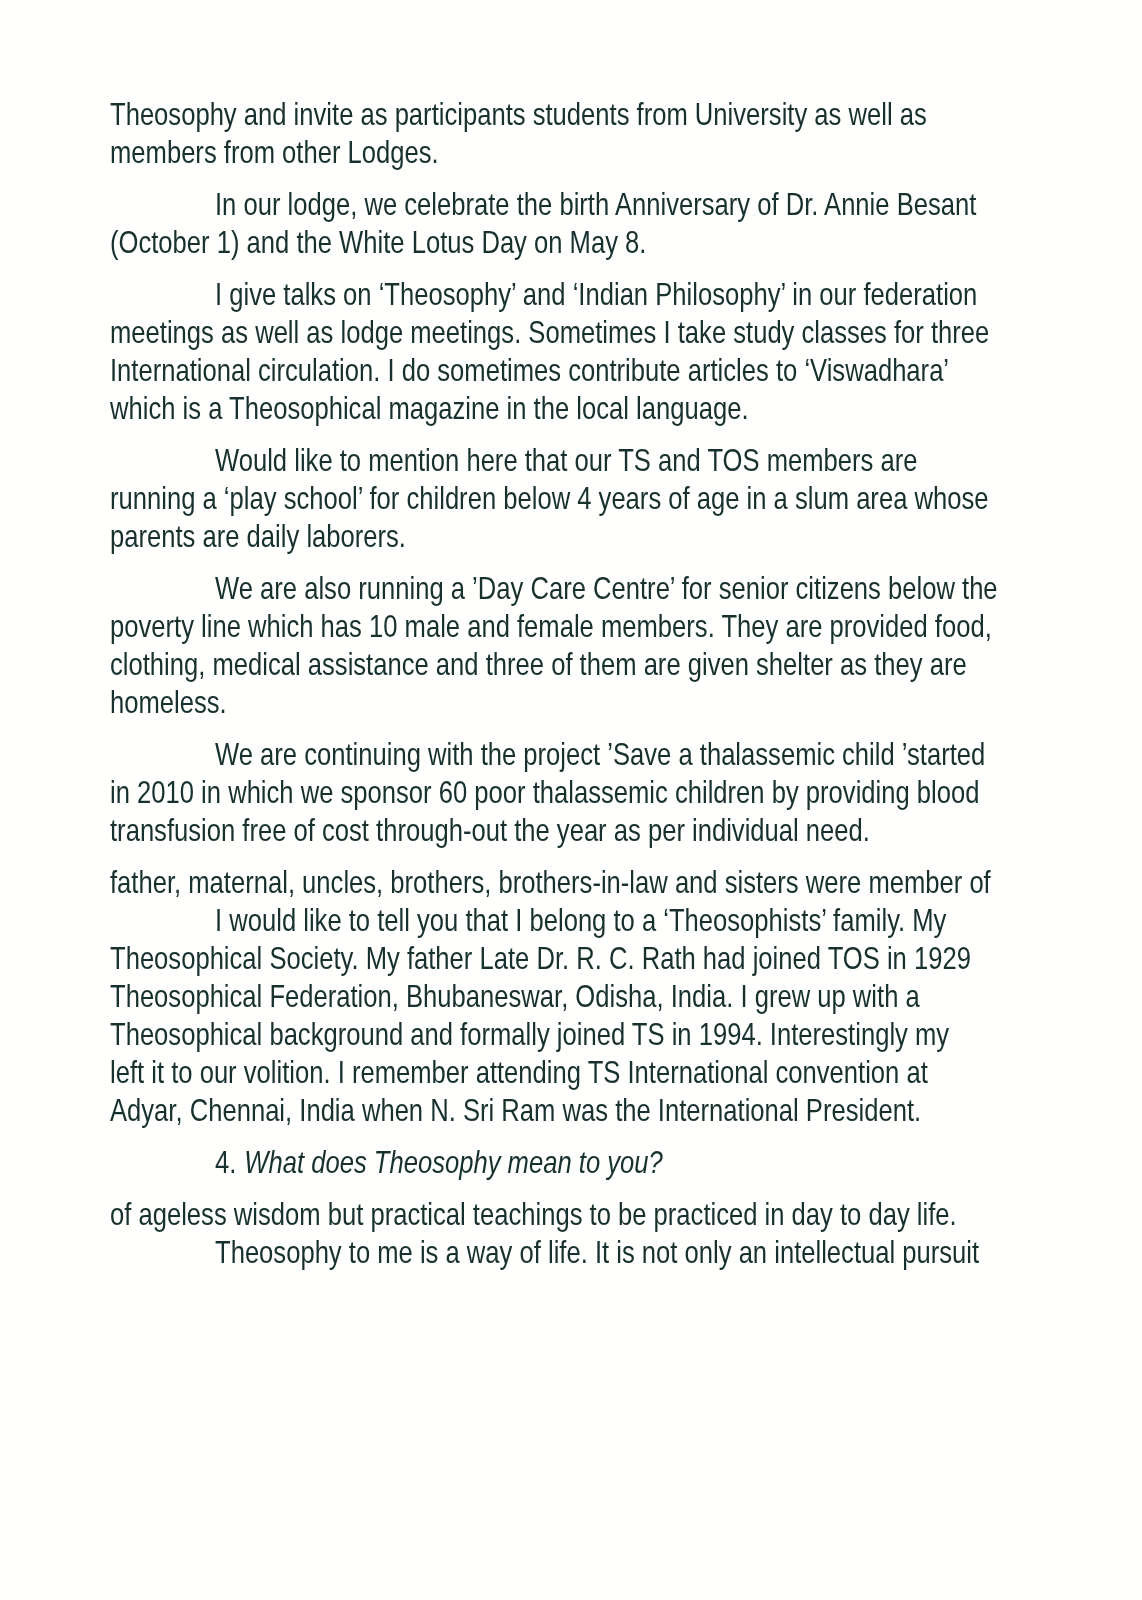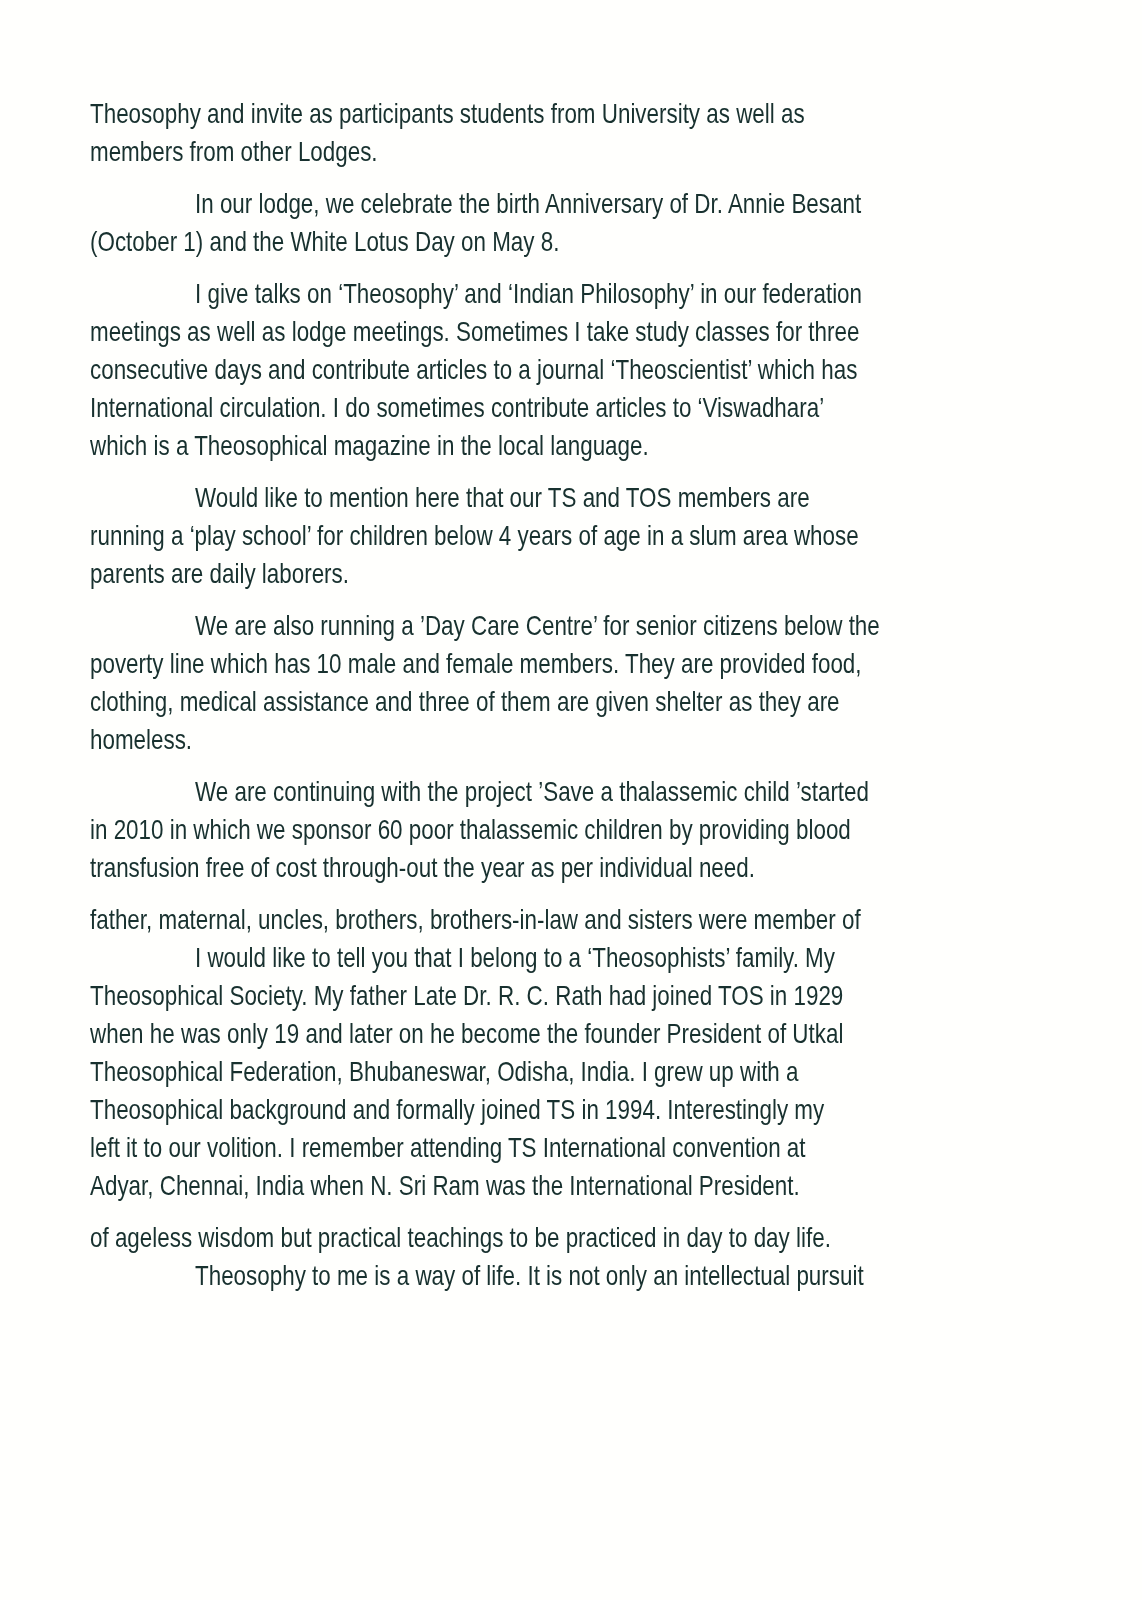--- a/index.html
+++ b/index.html
@@ -24,22 +24,23 @@
     width: 980px;
   }
   .para {
     margin: 0 0 14px 0;
     padding: 0;
   }
   .para:last-child { margin-bottom: 0; }
   .line {
     height: 38px;
     line-height: 38px;
-    font-size: 28px;
+    font-size: 32px;
     white-space: pre;
+    margin-left: 20px;
   }
   .line .scale {
     display: inline-block;
     transform: scaleX(0.80);
     transform-origin: 0 60%;
     white-space: pre;
   }
   .indent { padding-left: 105px; }
   .it { font-style: italic; }
   .qnum {
@@ -56,21 +57,20 @@
         <div class="line"><span class="scale">Theosophy and invite as participants students from University as well as</span></div>
         <div class="line"><span class="scale">members from other Lodges.</span></div>
       </div>
       <div class="para">
         <div class="line indent"><span class="scale">In our lodge, we celebrate the birth Anniversary of Dr. Annie Besant</span></div>
         <div class="line"><span class="scale">(October 1) and the White Lotus Day on May 8.</span></div>
       </div>
       <div class="para">
         <div class="line indent"><span class="scale">I give talks on ‘Theosophy’ and ‘Indian Philosophy’ in our federation</span></div>
         <div class="line"><span class="scale">meetings as well as lodge meetings. Sometimes I take study classes for three</span></div>
-        <div class="line"><span class="scale">consecutive days and contribute articles to a journal ‘Theoscientist’ which has</span></div>
         <div class="line"><span class="scale">International circulation. I do sometimes contribute articles to ‘Viswadhara’</span></div>
         <div class="line"><span class="scale">which is a Theosophical magazine in the local language.</span></div>
       </div>
       <div class="para">
         <div class="line indent"><span class="scale">Would like to mention here that our TS and TOS members are</span></div>
         <div class="line"><span class="scale">running a ‘play school’ for children below 4 years of age in a slum area whose</span></div>
         <div class="line"><span class="scale">parents are daily laborers.</span></div>
       </div>
       <div class="para">
         <div class="line indent"><span class="scale">We are also running a ’Day Care Centre’ for senior citizens below the</span></div>
@@ -80,24 +80,26 @@
       </div>
       <div class="para">
         <div class="line indent"><span class="scale">We are continuing with the project ’Save a thalassemic child ’started</span></div>
         <div class="line"><span class="scale">in 2010 in which we sponsor 60 poor thalassemic children by providing blood</span></div>
         <div class="line"><span class="scale">transfusion free of cost through-out the year as per individual need.</span></div>
       </div>
       <div class="para">
         <div class="line"><span class="scale">father, maternal, uncles, brothers, brothers-in-law and sisters were member of</span></div>
         <div class="line indent"><span class="scale">I would like to tell you that I belong to a ‘Theosophists’ family. My</span></div>
         <div class="line"><span class="scale">Theosophical Society. My father Late Dr. R. C. Rath had joined TOS in 1929</span></div>
-        <div class="line"><span class="scale">when he was only 19 and later on he become the founder President of Utkal</span></div>
         <div class="line"><span class="scale">Theosophical Federation, Bhubaneswar, Odisha, India. I grew up with a</span></div>
         <div class="line"><span class="scale">Theosophical background and formally joined TS in 1994. Interestingly my</span></div>
         <div class="line"><span class="scale">left it to our volition. I remember attending TS International convention at</span></div>
         <div class="line"><span class="scale">Adyar, Chennai, India when N. Sri Ram was the International President.</span></div>
+      </div>
+      <div class="para">
+        <div class="line indent"><span class="scale"><span class="qnum">4.</span><span class="it">What does Theosophy mean to you?</span></span></div>
       </div>
       <div class="para">
         <div class="line"><span class="scale">of ageless wisdom but practical teachings to be practiced in day to day life.</span></div>
         <div class="line indent"><span class="scale">Theosophy to me is a way of life. It is not only an intellectual pursuit</span></div>
       </div>
     </div>
 </div>
 
 </body></html>

